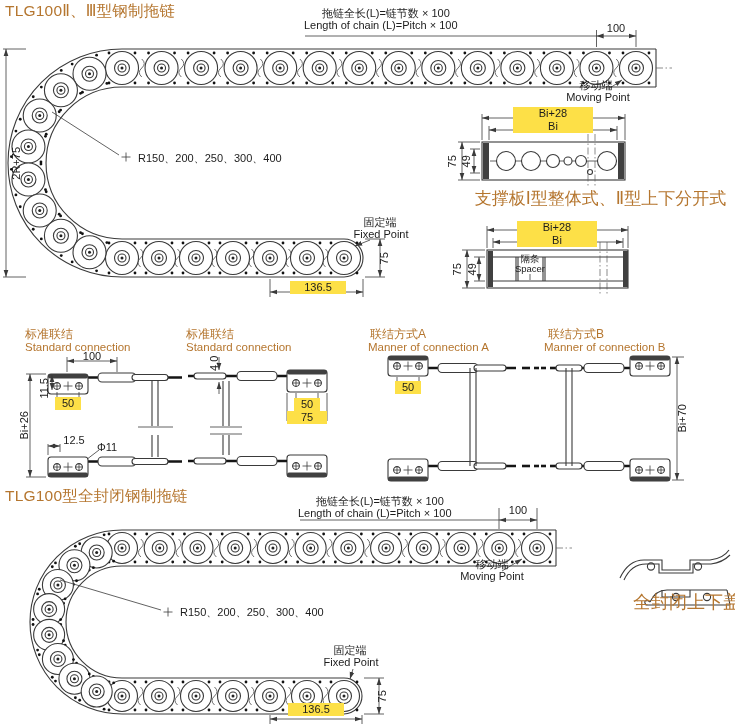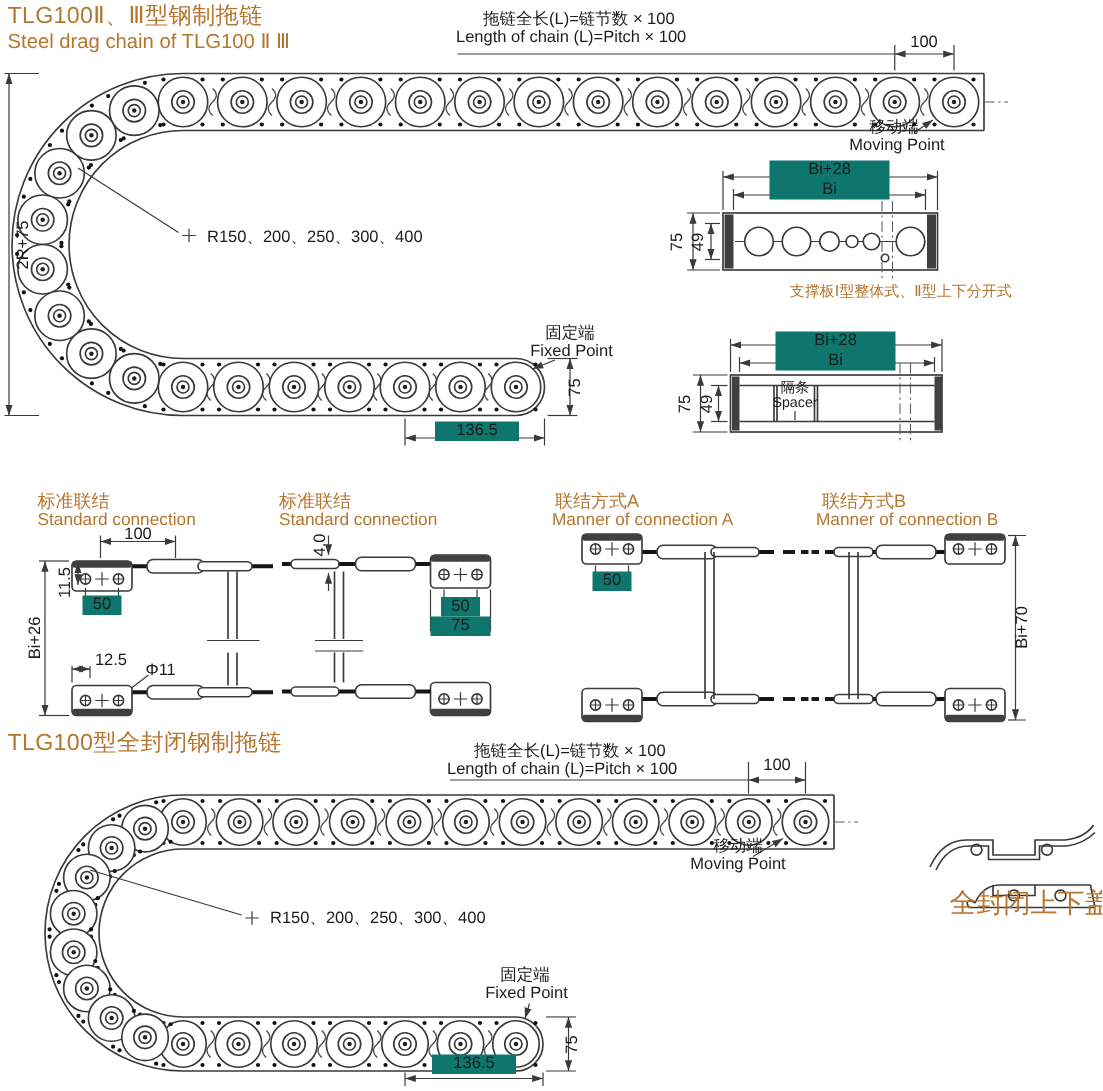--- a/index.html
+++ b/index.html
@@ -6,26 +6,26 @@
 html,body{background:#fff}
 .page{position:relative;width:735px;height:727px;background:#fff;overflow:hidden;
   font-family:"Liberation Sans","DejaVu Sans",sans-serif;color:#1c1c1c}
 svg.art{position:absolute;left:0;top:0}
 .lbl{position:absolute;white-space:nowrap;font-size:11px;line-height:1.15;color:#1c1c1c}
 .ctr{text-align:center}
 .acc{color:#b5762f}
 .b{font-weight:normal}
 .t1{font-size:15.5px;letter-spacing:.2px}
 .t2{font-size:13.5px}
-.cap{font-size:10px}
+.cap{font-size:17px}
 .cape{font-size:11.5px}
 .hdr{font-size:12px}
 .sm{font-size:9.5px}
 .rot{transform:rotate(-90deg)}
-.bgw{background:#0f766e;padding:0 2px}
+.bgw{background:#fde047;padding:0 2px}
 
 .s{stroke:#3a3a3a;stroke-width:1.1;fill:none}
 .sf{stroke:#3a3a3a;stroke-width:1.1;fill:#fff}
 .thick{stroke:#151515;stroke-width:2.6;fill:none}
 .dark{fill:#404040;stroke:none}
 .dim{stroke:#3a3a3a;stroke-width:.8;fill:none}
 .dd{stroke:#3a3a3a;stroke-width:.8;fill:none;marker-start:url(#ar);marker-end:url(#ar)}
 .de{stroke:#3a3a3a;stroke-width:.8;fill:none;marker-end:url(#ar)}
 .cl{stroke:#5a5a5a;stroke-width:.7;fill:none;stroke-dasharray:7 2.5 1.5 2.5}
 .w{stroke:#4a4a4a;stroke-width:.8;fill:none}
@@ -778,21 +778,20 @@
     <path d="M648,605 L730,605" class="s"></path>
     <path d="M650,602 C646,599 643,601 646,605 L648,605" class="s"></path>
     <path d="M662,590 L662,597 L690,597 L690,590" class="s"></path>
     <path d="M727,590 L730,605" class="s"></path>
     <circle cx="676" cy="597" r="3.6" class="s"></circle>
     <circle cx="707" cy="597" r="3.6" class="s"></circle>
   </g>
 </svg>
 
 <div class="lbl t1 b acc" style="left:5px;top:2px">TLG100Ⅱ、Ⅲ型钢制拖链</div>
-<div class="lbl t2 acc" style="left:5px;top:20px">Steel drag chain of TLG100 Ⅱ Ⅲ</div>
 <div class="lbl" style="left:322px;top:7px">拖链全长(L)=链节数 × 100</div>
 <div class="lbl" style="left:304px;top:19px">Length of chain (L)=Pitch × 100</div>
 <div class="lbl ctr" style="left:596px;top:22px;width:40px">100</div>
 <div class="lbl ctr" style="left:568px;top:79px;width:56px">移动端</div>
 <div class="lbl ctr" style="left:556px;top:91px;width:84px">Moving Point</div>
 <div class="lbl ctr rot" style="left:-6px;top:157px;width:44px">2R+75</div>
 <div class="lbl" style="left:138px;top:152px">R150、200、250、300、400</div>
 <div class="lbl ctr" style="left:356px;top:216px;width:48px">固定端</div>
 <div class="lbl ctr" style="left:348px;top:228px;width:66px">Fixed Point</div>
 <div class="lbl ctr bgw" style="left:290px;top:281px;width:56px">136.5</div>

